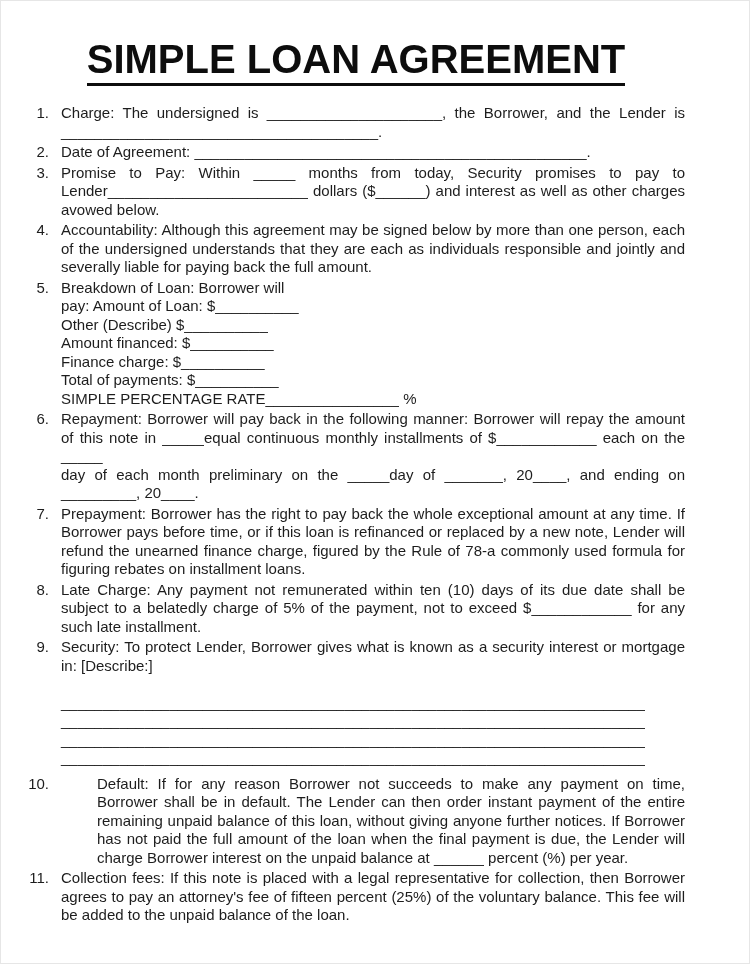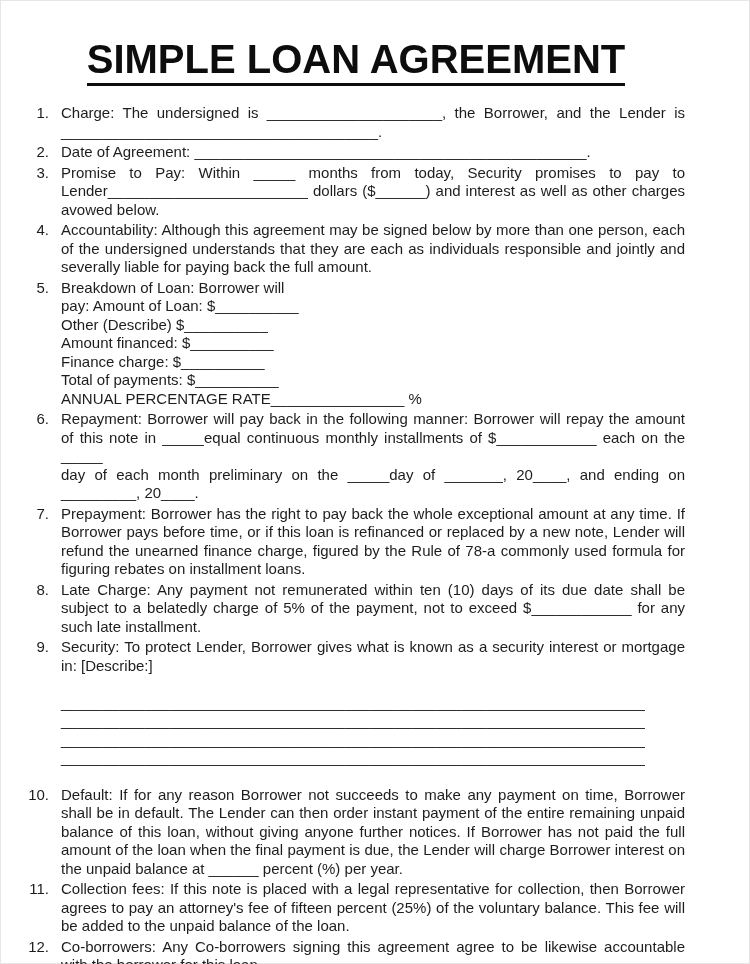--- a/index.html
+++ b/index.html
@@ -50,21 +50,22 @@
     white-space: nowrap;
   }
   .item .text {
     flex: 1;
     margin-left: 12px;
     text-align: justify;
     white-space: pre-line;
     overflow-wrap: break-word;
   }
   .item.gap-before {
-    margin-top: 18px;
+    margin-top: 7px;
+    gap: 36px;
   }
 </style>
 </head>
 <body>
 
 <div class="page">
 
   <h1 class="title"><span class="title-text">SIMPLE LOAN AGREEMENT</span></h1>
 
   <div class="items">
@@ -90,21 +91,21 @@
     </div>
 
     <div class="item">
       <span class="num">5.</span>
       <div class="text">Breakdown of Loan: Borrower will
 pay: Amount of Loan: $__________
 Other (Describe) $__________
 Amount financed: $__________
 Finance charge: $__________
 Total of payments: $__________
-ANNUAL PERCENTAGE RATE________________ %</div>
+SIMPLE PERCENTAGE RATE________________ %</div>
     </div>
 
     <div class="item">
       <span class="num">6.</span>
       <div class="text">Repayment: Borrower will pay back in the following manner: Borrower will repay the amount of this note in _____equal continuous monthly installments of $____________ each on the _____
 day of each month preliminary on the _____day of _______, 20____, and ending on _________, 20____.</div>
     </div>
 
     <div class="item">
       <span class="num">7.</span>
@@ -129,19 +130,15 @@
     <div class="item gap-before">
       <span class="num">10.</span>
       <div class="text">Default: If for any reason Borrower not succeeds to make any payment on time, Borrower shall be in default. The Lender can then order instant payment of the entire remaining unpaid balance of this loan, without giving anyone further notices. If Borrower has not paid the full amount of the loan when the final payment is due, the Lender will charge Borrower interest on the unpaid balance at ______ percent (%) per year.</div>
     </div>
 
     <div class="item">
       <span class="num">11.</span>
       <div class="text">Collection fees: If this note is placed with a legal representative for collection, then Borrower agrees to pay an attorney's fee of fifteen percent (25%) of the voluntary balance. This fee will be added to the unpaid balance of the loan.</div>
     </div>
 
-    <div class="item">
-      <span class="num">12.</span>
-      <div class="text">Co-borrowers: Any Co-borrowers signing this agreement agree to be likewise accountable with the borrower for this loan.</div>
-    </div>
 
   </div>
 </div>
 
 </body></html>

